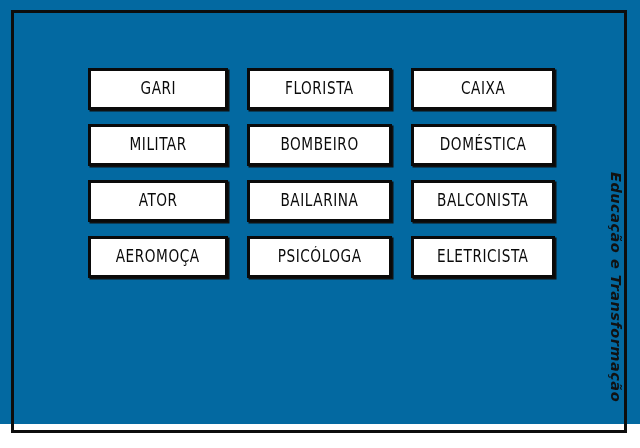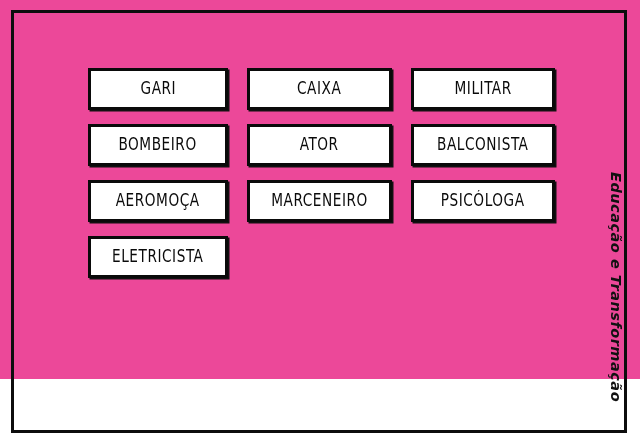--- a/index.html
+++ b/index.html
@@ -12,22 +12,22 @@
     width: 640px;
     height: 448px;
     overflow: hidden;
     font-family: "Liberation Sans", "DejaVu Sans", sans-serif;
     -webkit-font-smoothing: antialiased;
   }
 
   #worksheet {
     position: relative;
     width: 640px;
-    height: 379px;
-    background: #ec4899;
+    height: 424px;
+    background: #0369a1;
   }
 
   
   .outer-frame {
     position: absolute;
     left: 11px;
     top: 10px;
     width: 616px;
     height: 423px;
     border: 3px solid #0d0d0d;
@@ -105,39 +105,45 @@
 
 <div id="worksheet">
 
   <div class="outer-frame"></div>
 
   <div class="card-grid">
       <div class="card">
         <span class="card-label">GARI</span>
       </div>
       <div class="card">
+        <span class="card-label">FLORISTA</span>
+      </div>
+      <div class="card">
         <span class="card-label">CAIXA</span>
       </div>
       <div class="card">
         <span class="card-label">MILITAR</span>
       </div>
       <div class="card">
         <span class="card-label">BOMBEIRO</span>
       </div>
       <div class="card">
+        <span class="card-label">DOMÉSTICA</span>
+      </div>
+      <div class="card">
         <span class="card-label">ATOR</span>
+      </div>
+      <div class="card">
+        <span class="card-label">BAILARINA</span>
       </div>
       <div class="card">
         <span class="card-label">BALCONISTA</span>
       </div>
       <div class="card">
         <span class="card-label">AEROMOÇA</span>
-      </div>
-      <div class="card">
-        <span class="card-label">MARCENEIRO</span>
       </div>
       <div class="card">
         <span class="card-label">PSICÓLOGA</span>
       </div>
       <div class="card">
         <span class="card-label">ELETRICISTA</span>
       </div>
     </div>
 
   <div class="watermark">

